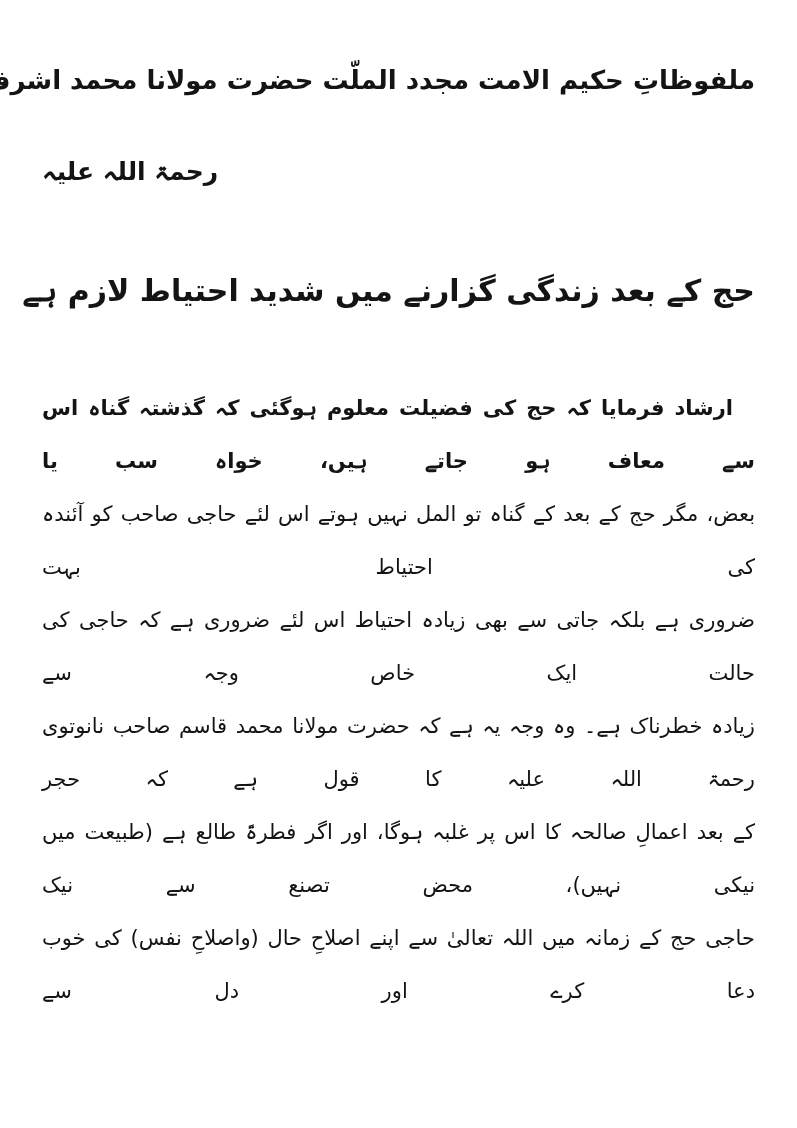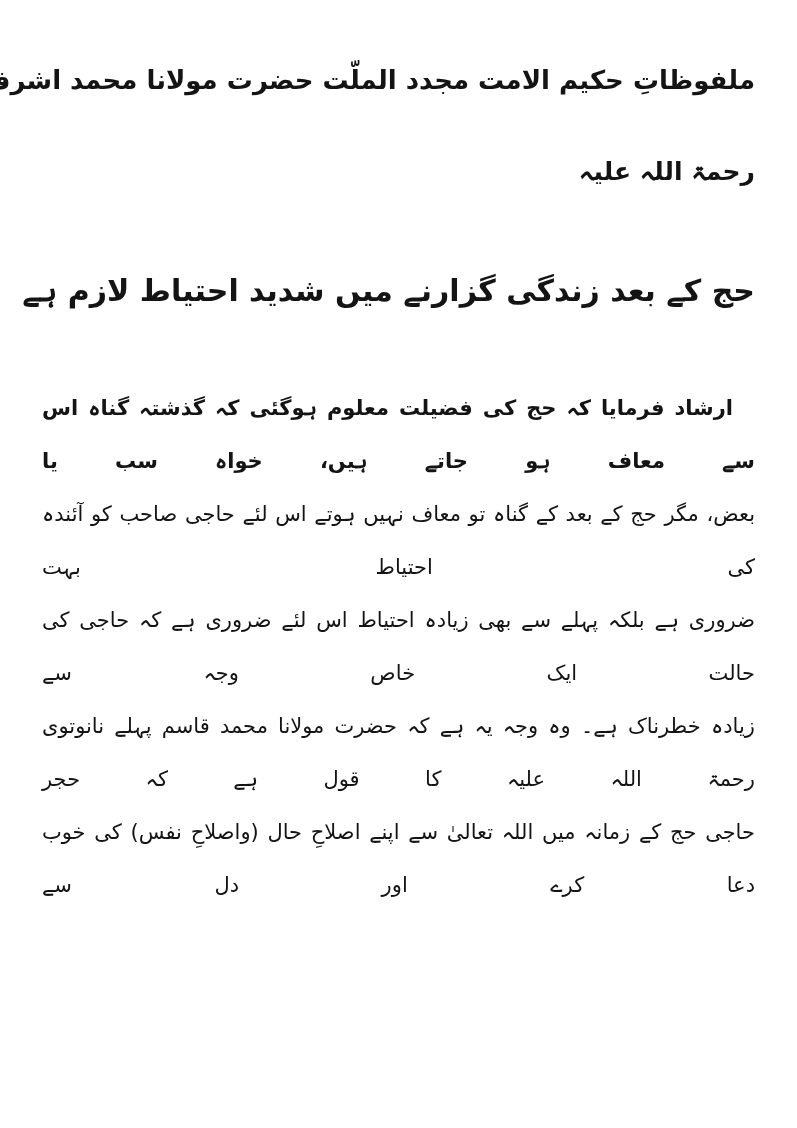--- a/index.html
+++ b/index.html
@@ -26,21 +26,21 @@
     font-weight: bold;
     text-align: center;
     line-height: 48px;
     white-space: nowrap;
     letter-spacing: 0;
   }
   .title-line2 {
     margin-top: 48px;
     font-size: 25px;
     font-weight: bold;
-    text-align: right;
+    text-align: left;
     line-height: 40px;
   }
   .heading {
     margin: 74px 0 0 0;
     font-size: 30px;
     font-weight: bold;
     text-align: left;
     line-height: 50px;
     white-space: nowrap;
   }
@@ -66,20 +66,21 @@
 
   <header>
     <h1 class="title-line1">ملفوظاتِ حکیم الامت مجدد الملّت حضرت مولانا محمد اشرف علی تھانوی</h1>
     <div class="title-line2">رحمۃ اللہ علیہ</div>
   </header>
 
   <h2 class="heading">حج کے بعد زندگی گزارنے میں شدید احتیاط لازم ہے</h2>
 
   <div class="body-text">
     <div class="body-line first">ارشاد فرمایا کہ حج کی فضیلت معلوم ہوگئی کہ گذشتہ گناہ اس سے معاف ہو جاتے ہیں، خواہ سب یا</div>
-    <div class="body-line">بعض، مگر حج کے بعد کے گناہ تو معاف نہیں ہوتے اس لئے حاجی صاحب کو آئندہ کی احتیاط بہت</div>
-    <div class="body-line">ضروری ہے بلکہ پہلے سے بھی زیادہ احتیاط اس لئے ضروری ہے کہ حاجی کی حالت ایک خاص وجہ سے</div>
-    <div class="body-line">زیادہ خطرناک ہے۔ وہ وجہ یہ ہے کہ حضرت مولانا محمد قاسم پہلے نانوتوی رحمۃ اللہ علیہ کا قول ہے کہ حجر</div>
+    <div class="body-line">بعض، مگر حج کے بعد کے گناہ تو المل نہیں ہوتے اس لئے حاجی صاحب کو آئندہ کی احتیاط بہت</div>
+    <div class="body-line">ضروری ہے بلکہ جاتی سے بھی زیادہ احتیاط اس لئے ضروری ہے کہ حاجی کی حالت ایک خاص وجہ سے</div>
+    <div class="body-line">زیادہ خطرناک ہے۔ وہ وجہ یہ ہے کہ حضرت مولانا محمد قاسم صاحب نانوتوی رحمۃ اللہ علیہ کا قول ہے کہ حجر</div>
+    <div class="body-line">کے بعد اعمالِ صالحہ کا اس پر غلبہ ہوگا، اور اگر فطرۃً طالع ہے (طبیعت میں نیکی نہیں)، محض تصنع سے نیک</div>
     <div class="body-line">حاجی حج کے زمانہ میں اللہ تعالیٰ سے اپنے اصلاحِ حال (واصلاحِ نفس) کی خوب دعا کرے اور دل سے</div>
 
   </div>
 
 </div>
 
 </body></html>

